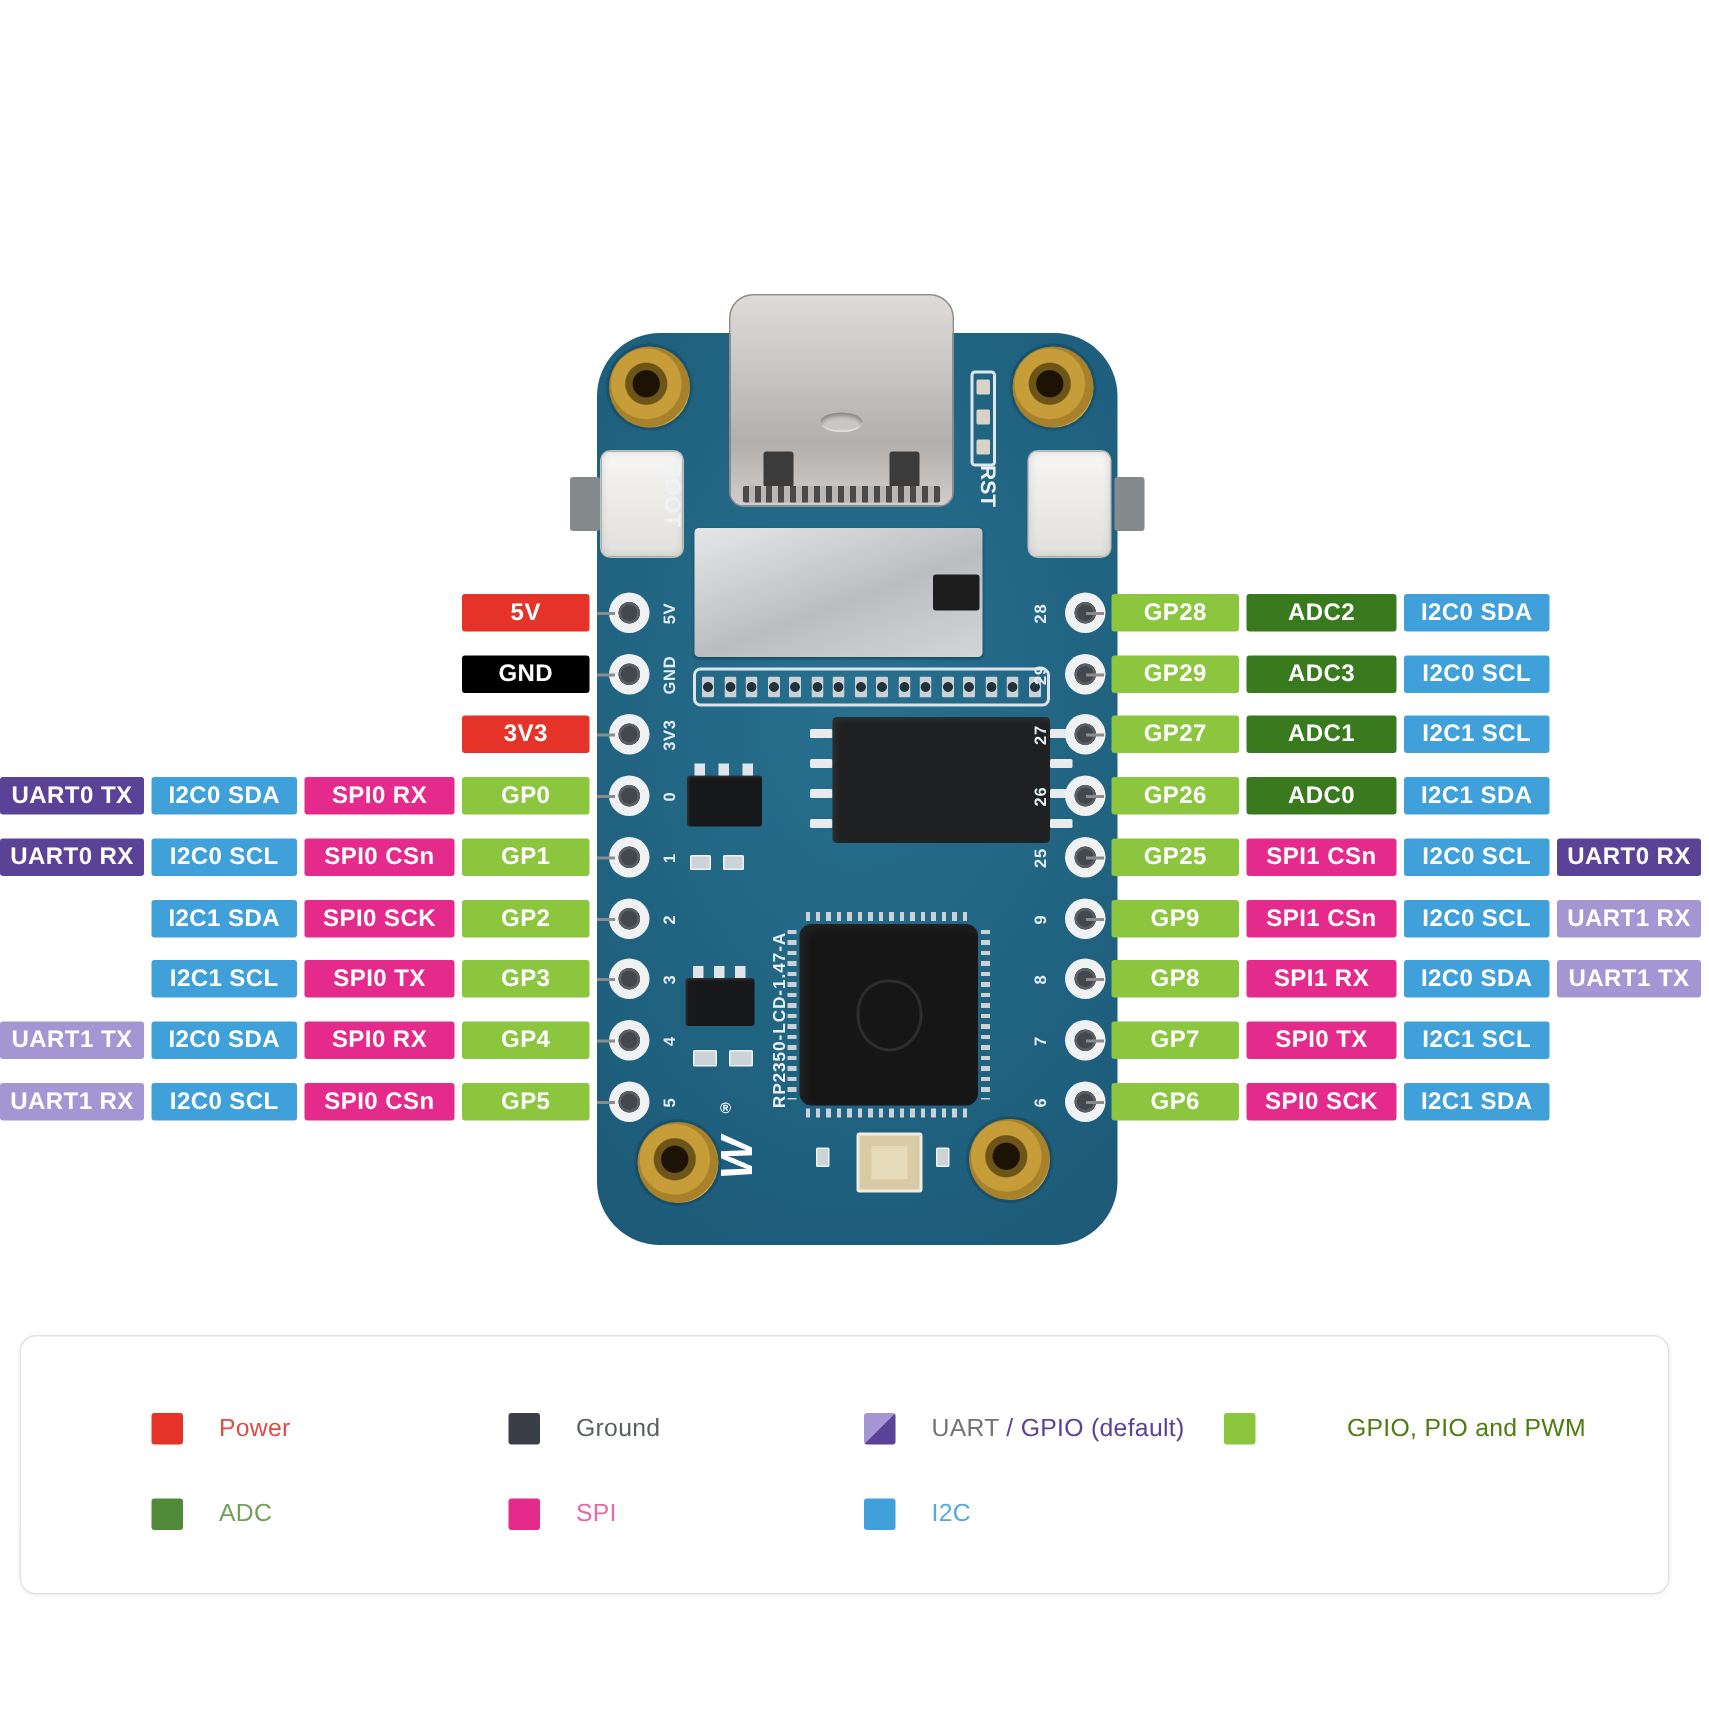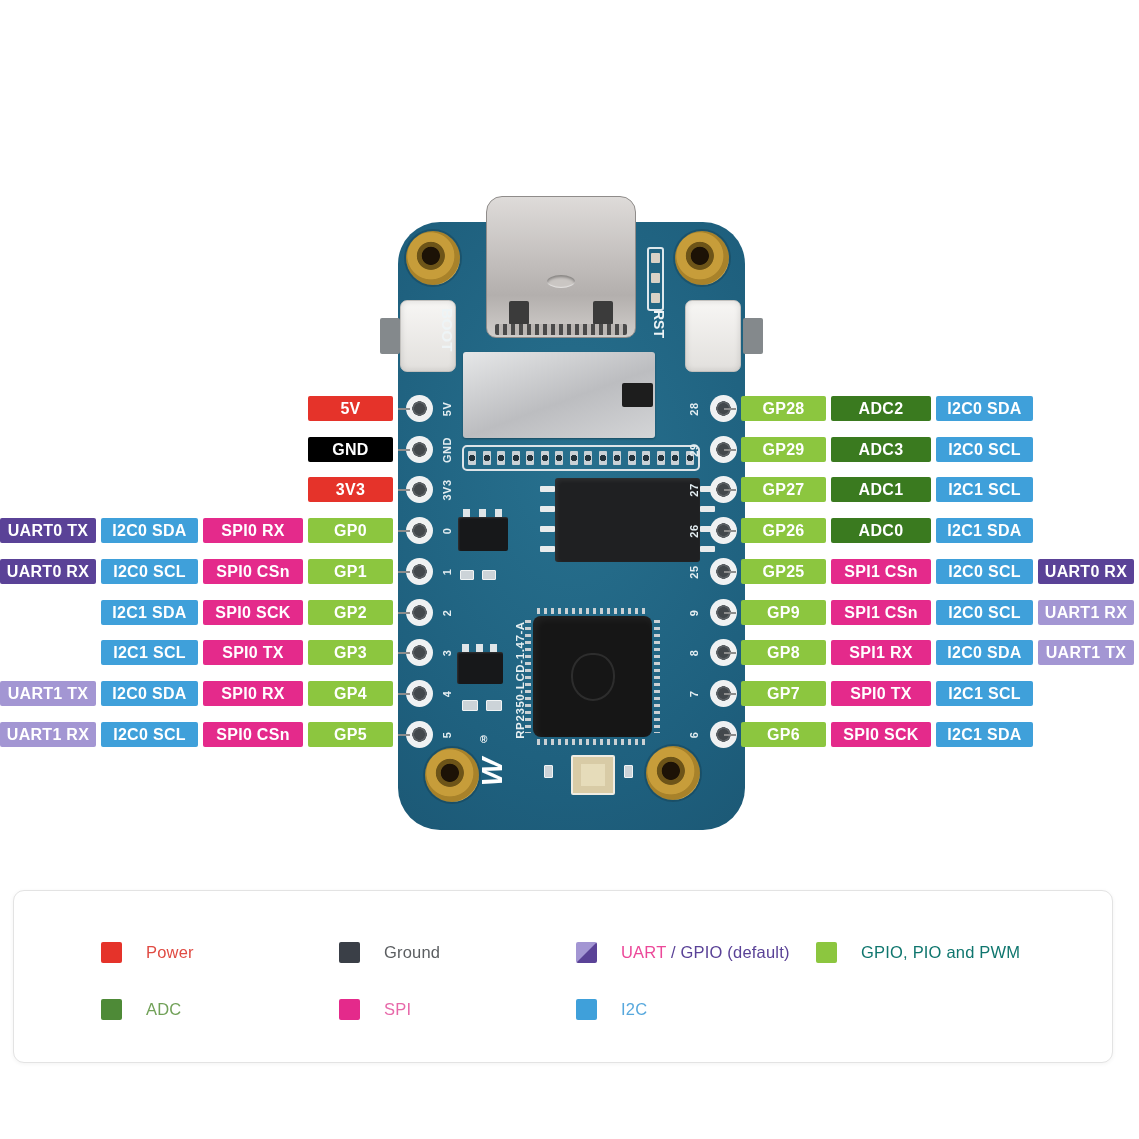--- a/index.html
+++ b/index.html
@@ -376,25 +376,25 @@
         <div class="legend-item" style="left: 87px; top: 51px;">
           <span class="swatch" style="background: rgb(229, 51, 42);"></span>
           <span class="legend-label" style="color: rgb(224, 75, 67);">Power</span>
         </div>
         <div class="legend-item" style="left: 325px; top: 51px;">
           <span class="swatch" style="background: rgb(58, 63, 71);"></span>
           <span class="legend-label" style="color: rgb(91, 94, 97);">Ground</span>
         </div>
         <div class="legend-item" style="left: 562px; top: 51px;">
           <span class="swatch" style="background: linear-gradient(135deg, rgb(163, 150, 211) 49%, rgb(90, 66, 151) 51%);"></span>
-          <span class="legend-label"><span style="color: #ec4899;">UART</span><span style="color: rgb(90, 66, 151);"> / </span><span style="color: rgb(90, 66, 151);">GPIO (default)</span></span>
+          <span class="legend-label"><span style="color: #737373;">UART</span><span style="color: rgb(90, 66, 151);"> / </span><span style="color: rgb(90, 66, 151);">GPIO (default)</span></span>
         </div>
         <div class="legend-item" style="left: 802px; top: 51px;">
           <span class="swatch" style="background: rgb(140, 198, 63);"></span>
-          <span class="legend-label" style="color: #0f766e;">GPIO, PIO and PWM</span>
+          <span class="legend-label" style="color: #4d7c0f; margin-left: 37px;">GPIO, PIO and PWM</span>
         </div>
         <div class="legend-item" style="left: 87px; top: 108px;">
           <span class="swatch" style="background: rgb(78, 138, 55);"></span>
           <span class="legend-label" style="color: rgb(113, 161, 88);">ADC</span>
         </div>
         <div class="legend-item" style="left: 325px; top: 108px; text-align: center;">
           <span class="swatch" style="background: rgb(228, 42, 139);"></span>
           <span class="legend-label" style="color: rgb(231, 104, 169);">SPI</span>
         </div>
         <div class="legend-item" style="left: 562px; top: 108px;">

